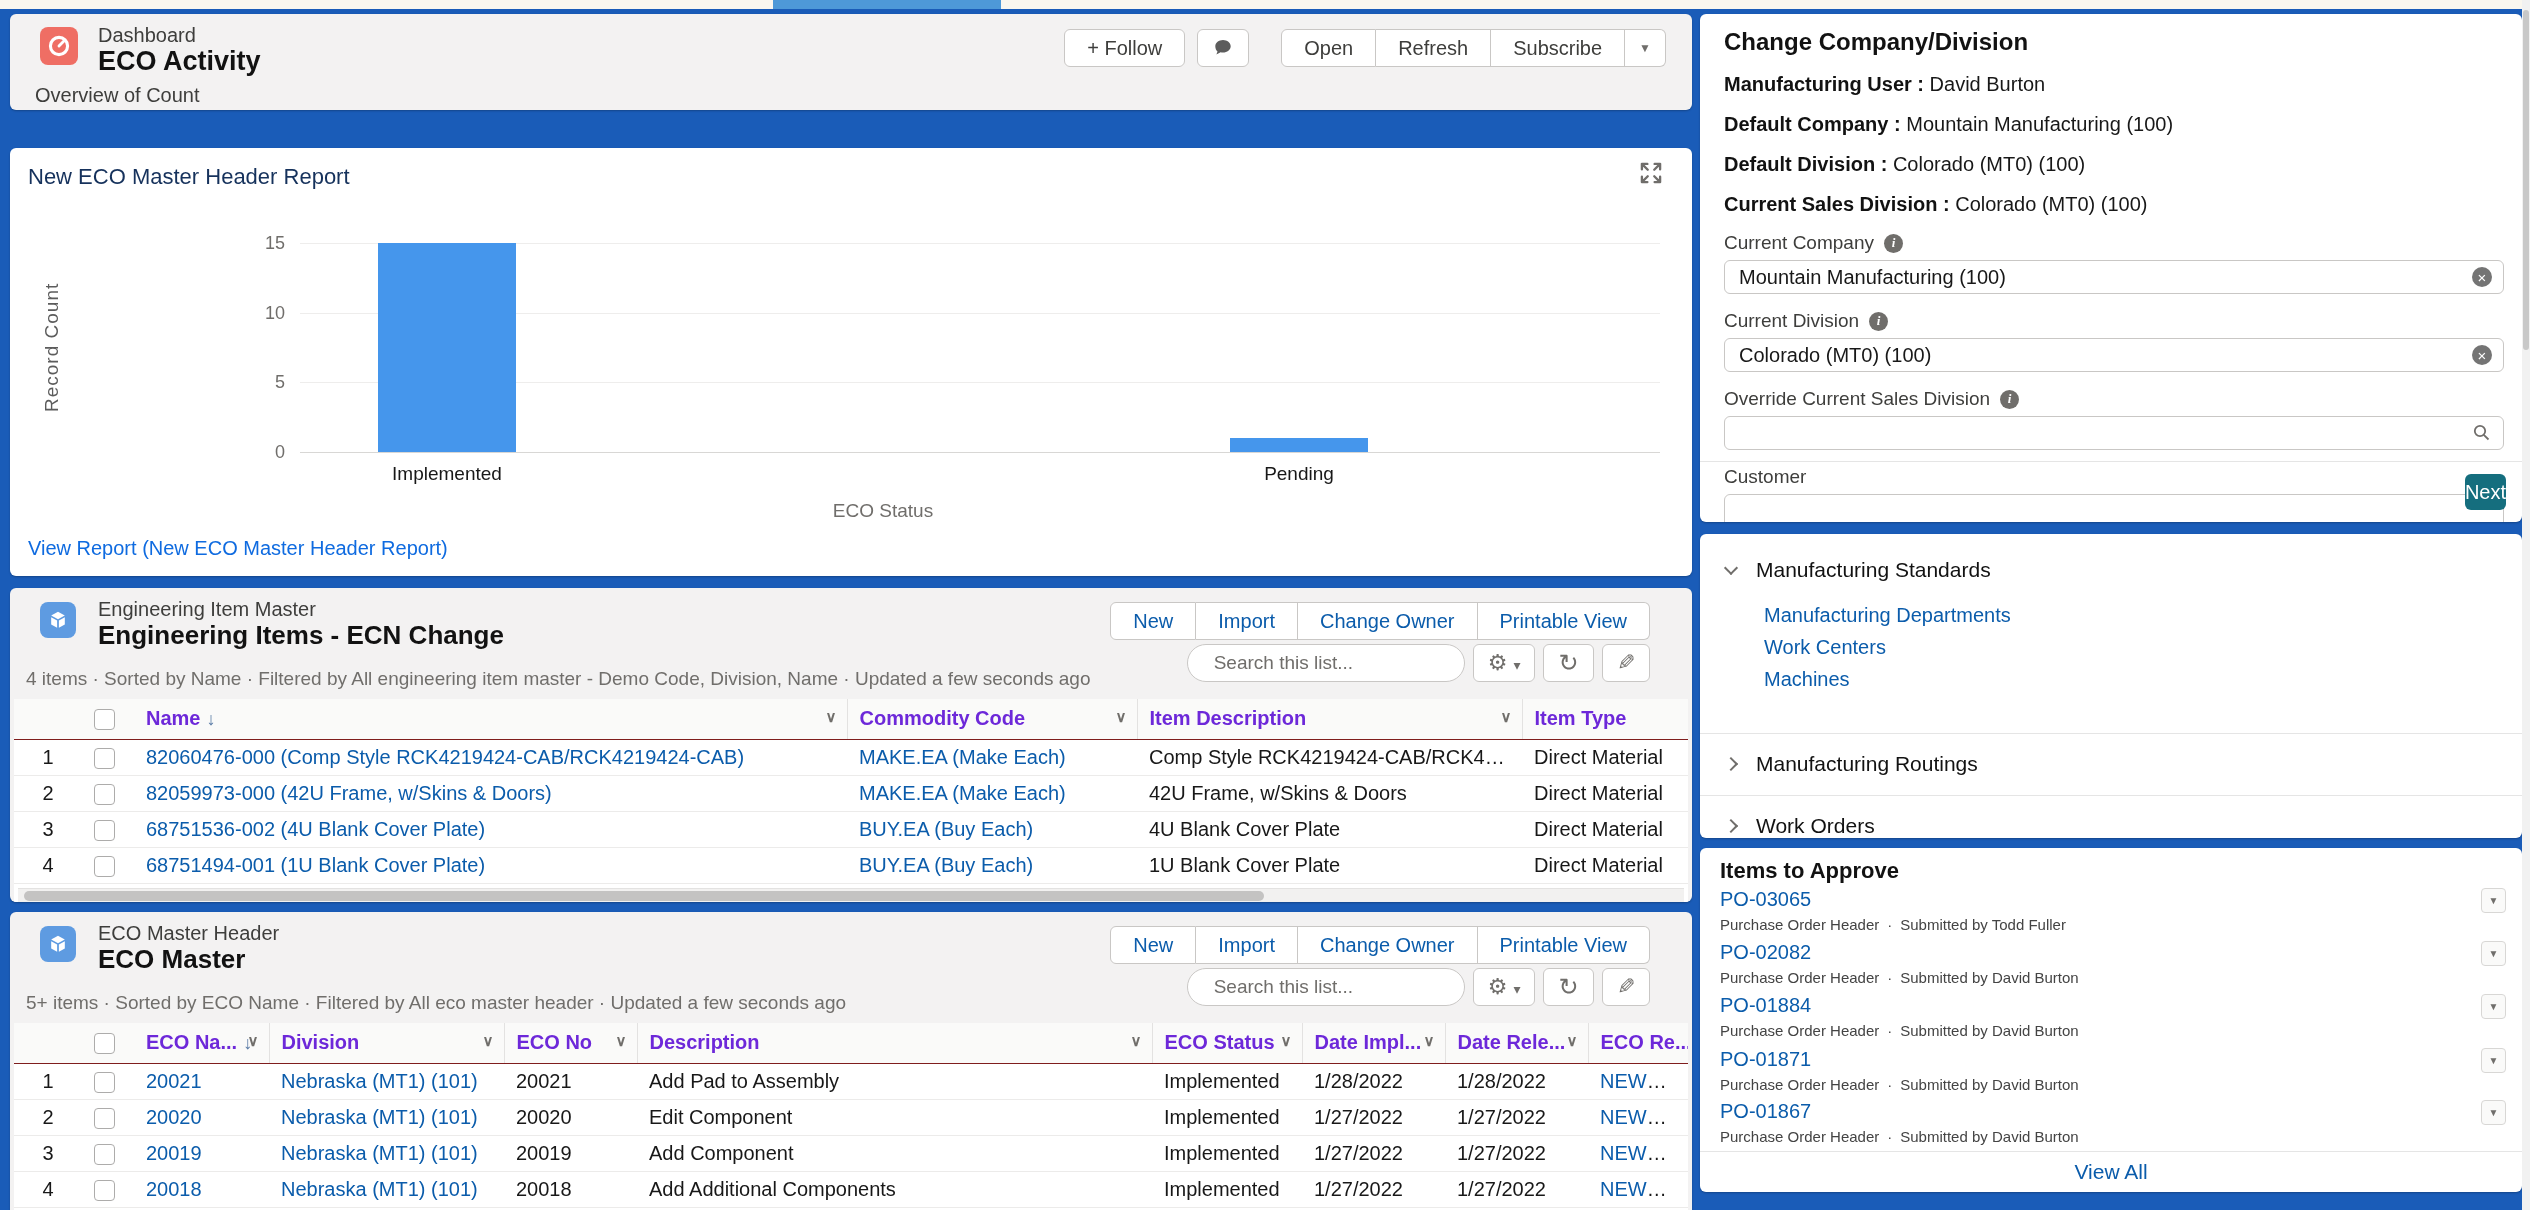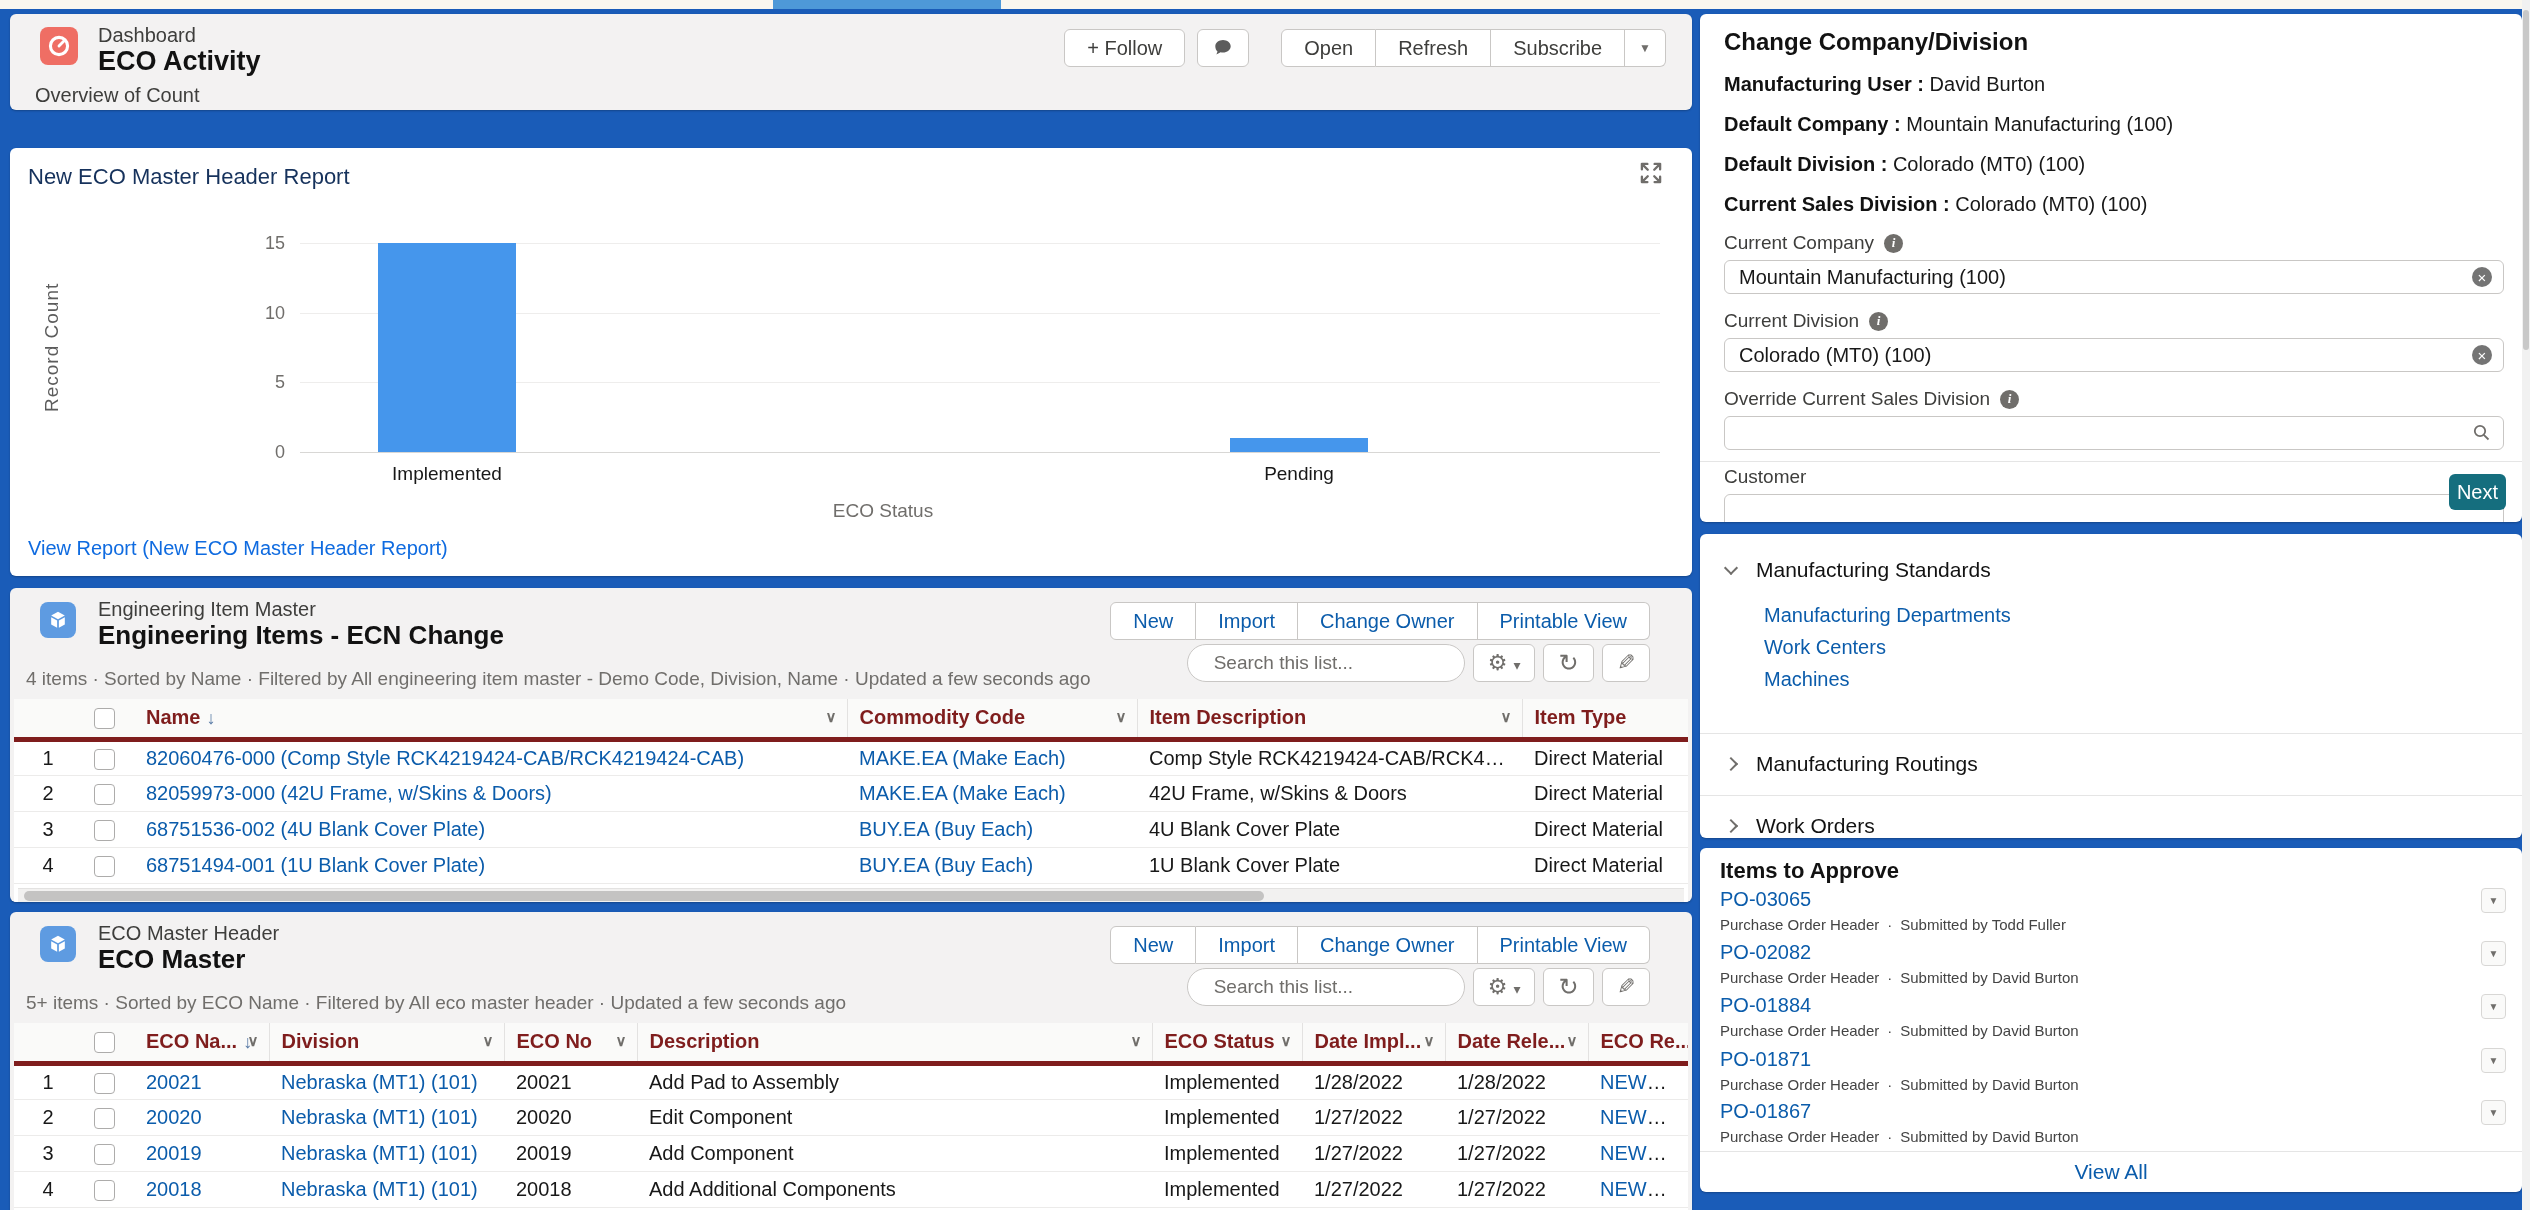--- a/index.html
+++ b/index.html
@@ -82,22 +82,22 @@
   .list-meta { position:absolute; left:16px; top:80px; font-size:19px; color:#706E6B; }
   .search-box {
     display:flex; align-items:center; gap:10px; width:278px; height:38px;
     background:#fff; border:1px solid #C9C7C5; border-radius:19px; padding:0 16px;
   }
   .search-box input { border:none; outline:none; flex:1; font-size:19px; font-family:inherit; color:#181818; }
   .search-box input::placeholder { color:#706E6B; }
   .table-wrap { position:absolute; left:4px; right:4px; top:111px; bottom:0; background:#fff; }
   table.sf { width:100%; border-collapse:collapse; table-layout:fixed; font-size:20px; }
   table.sf th {
-    height:40px; background:#FAFAF9; text-align:left; font-weight:bold; color:#7f1d1d;
-    padding:0 12px; border-bottom:5px solid #7f1d1d; position:relative; white-space:nowrap; overflow:hidden;
+    height:40px; background:#FAFAF9; text-align:left; font-weight:bold; color:#6d28d9;
+    padding:0 12px; border-bottom:1px solid #7f1d1d; position:relative; white-space:nowrap; overflow:hidden;
     cursor:pointer;
   }
   table.sf th.sep { border-right:1px solid #E3E2E1; }
   .th-chev { position:absolute; right:10px; top:9px; color:#706E6B; font-size:15px; }
   .th-chev::after { content:"∨"; }
   .sort-icon::after { content:"↓"; color:#5A7BA6; font-size:18px; margin-left:6px; }
   table.sf td {
     height:36px; padding:0 12px; border-bottom:1px solid #ECEBEA; color:#181818;
     white-space:nowrap; overflow:hidden; text-overflow:ellipsis;
   }
@@ -127,21 +127,21 @@
   .fld input.tall { height:42px; padding-right:14px; }
   .clear-icon {
     position:absolute; right:12px; top:50%; transform:translateY(-50%);
     width:20px; height:20px; border-radius:50%; background:#747474; color:#fff;
     display:flex; align-items:center; justify-content:center; font-size:15px; cursor:pointer;
   }
   .clear-icon::after { content:"×"; }
   .fld-search-icon { position:absolute; right:12px; top:50%; transform:translateY(-50%); cursor:pointer; }
   .panel-footer-line { position:absolute; left:0; right:0; bottom:60px; height:1px; background:#E5E5E5; }
   .next-btn {
-    position:absolute; right:16px; bottom:12px; height:36px; padding:0 8px;
+    position:absolute; right:16px; bottom:12px; height:36px; padding:0 0;
     background:#156E7E; color:#fff; border:none; border-radius:6px; font-size:20px; cursor:pointer;
   }
 
   #accordion-card { left:1700px; top:534px; width:822px; height:304px; }
   .acc-header { display:flex; align-items:center; gap:20px; padding-left:26px; font-size:21px; color:#121212; cursor:pointer; }
   .chev { display:inline-block; width:10px; height:10px; border-right:2px solid #706E6B; border-bottom:2px solid #706E6B; }
   .chev.down { transform:rotate(45deg) ; margin-top:-5px; }
   .chev.right { transform:rotate(-45deg); }
   .acc-links { padding-left:64px; display:flex; flex-direction:column; gap:9px; margin-top:22px; }
   .acc-links a { font-size:20px; color:#0B5CAB; text-decoration:none; cursor:pointer; }

